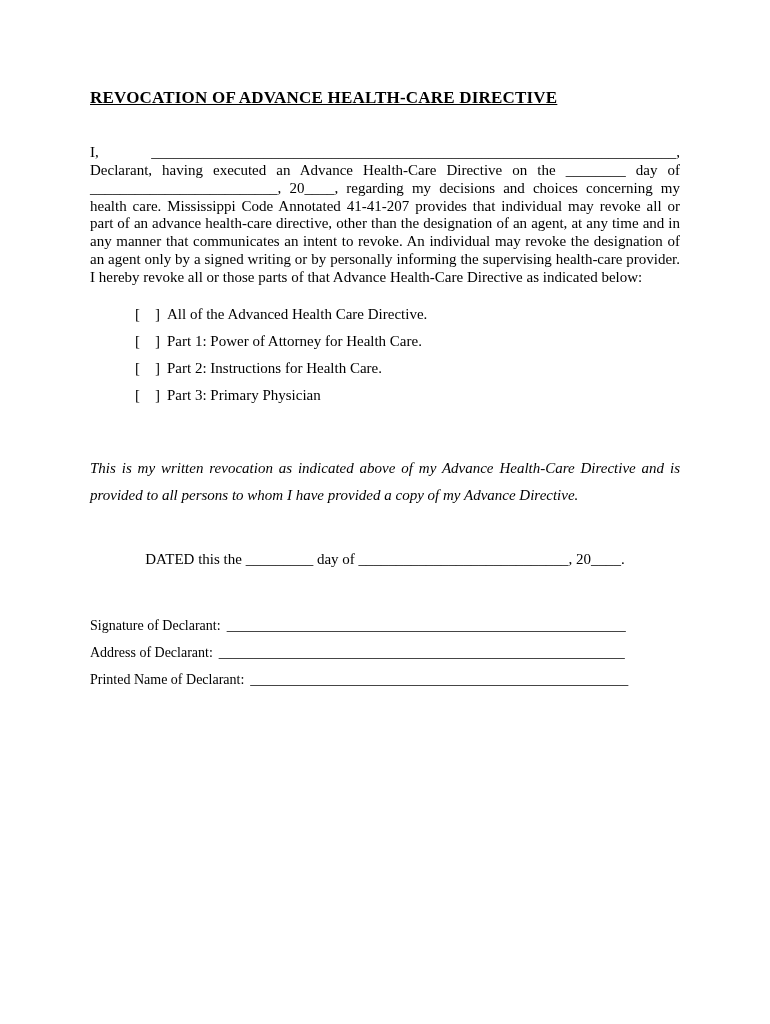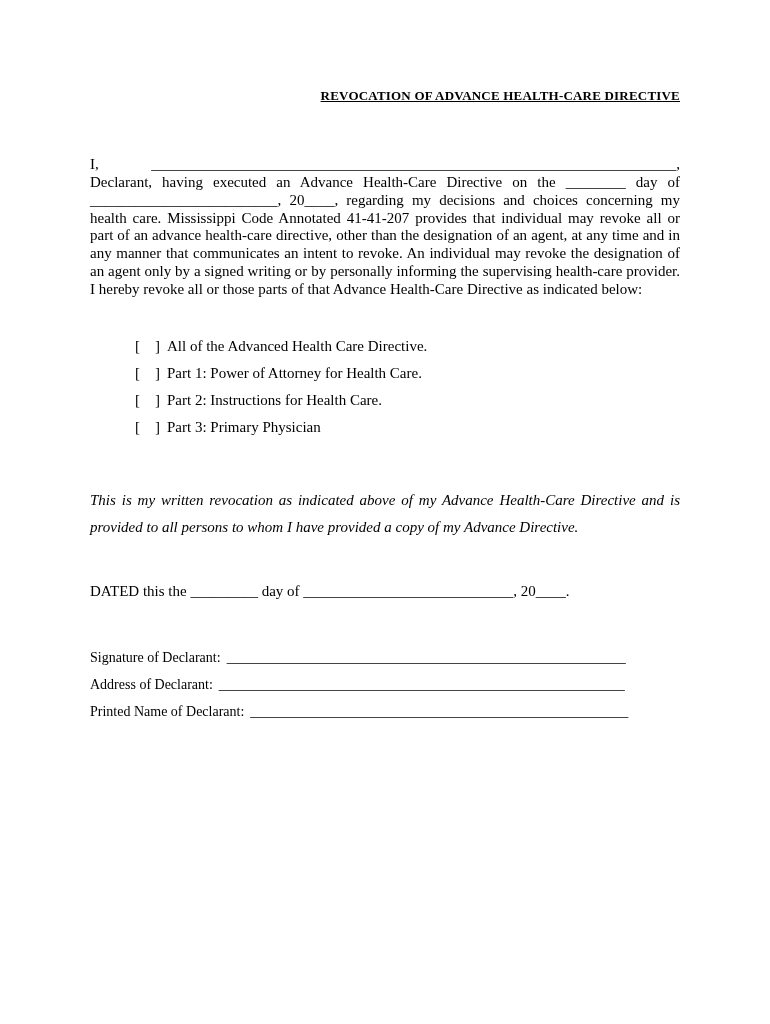--- a/index.html
+++ b/index.html
@@ -11,36 +11,36 @@
   .page {
     position: relative;
     width: 770px;
     height: 1024px;
     margin: 0 auto;
     background: #ffffff;
     padding: 88px 90px 40px 90px;
     overflow: hidden;
   }
   .doc-title {
-    font-size: 13px;
+    font-size: 17px;
     font-weight: bold;
-    text-align: right;
+    text-align: left;
     text-decoration: underline;
     letter-spacing: 0.2px;
-    margin-bottom: 52px;
+    margin-bottom: 36px;
     white-space: nowrap;
   }
   .intro {
     font-size: 15px;
     line-height: 1.19;
     text-align: justify;
     word-break: break-word;
   }
   .checkbox-list {
-    margin-top: 34px;
+    margin-top: 14px;
     padding-left: 45px;
     font-size: 15px;
   }
   .checkbox-row {
     line-height: 27px;
     white-space: nowrap;
   }
   .bracket {
     white-space: pre;
     margin-right: 7px;
@@ -51,20 +51,21 @@
     line-height: 1.8;
     text-align: justify;
     font-style: italic;
   }
   .dated {
     margin-top: 40px;
     font-size: 15px;
     line-height: 1.4;
     white-space: nowrap;
     overflow: hidden;
+    text-align: center;
   }
   .sig-block {
     margin-top: 42px;
     font-size: 14px;
   }
   .sig-line {
     line-height: 27px;
     white-space: nowrap;
     overflow: hidden;
   }

